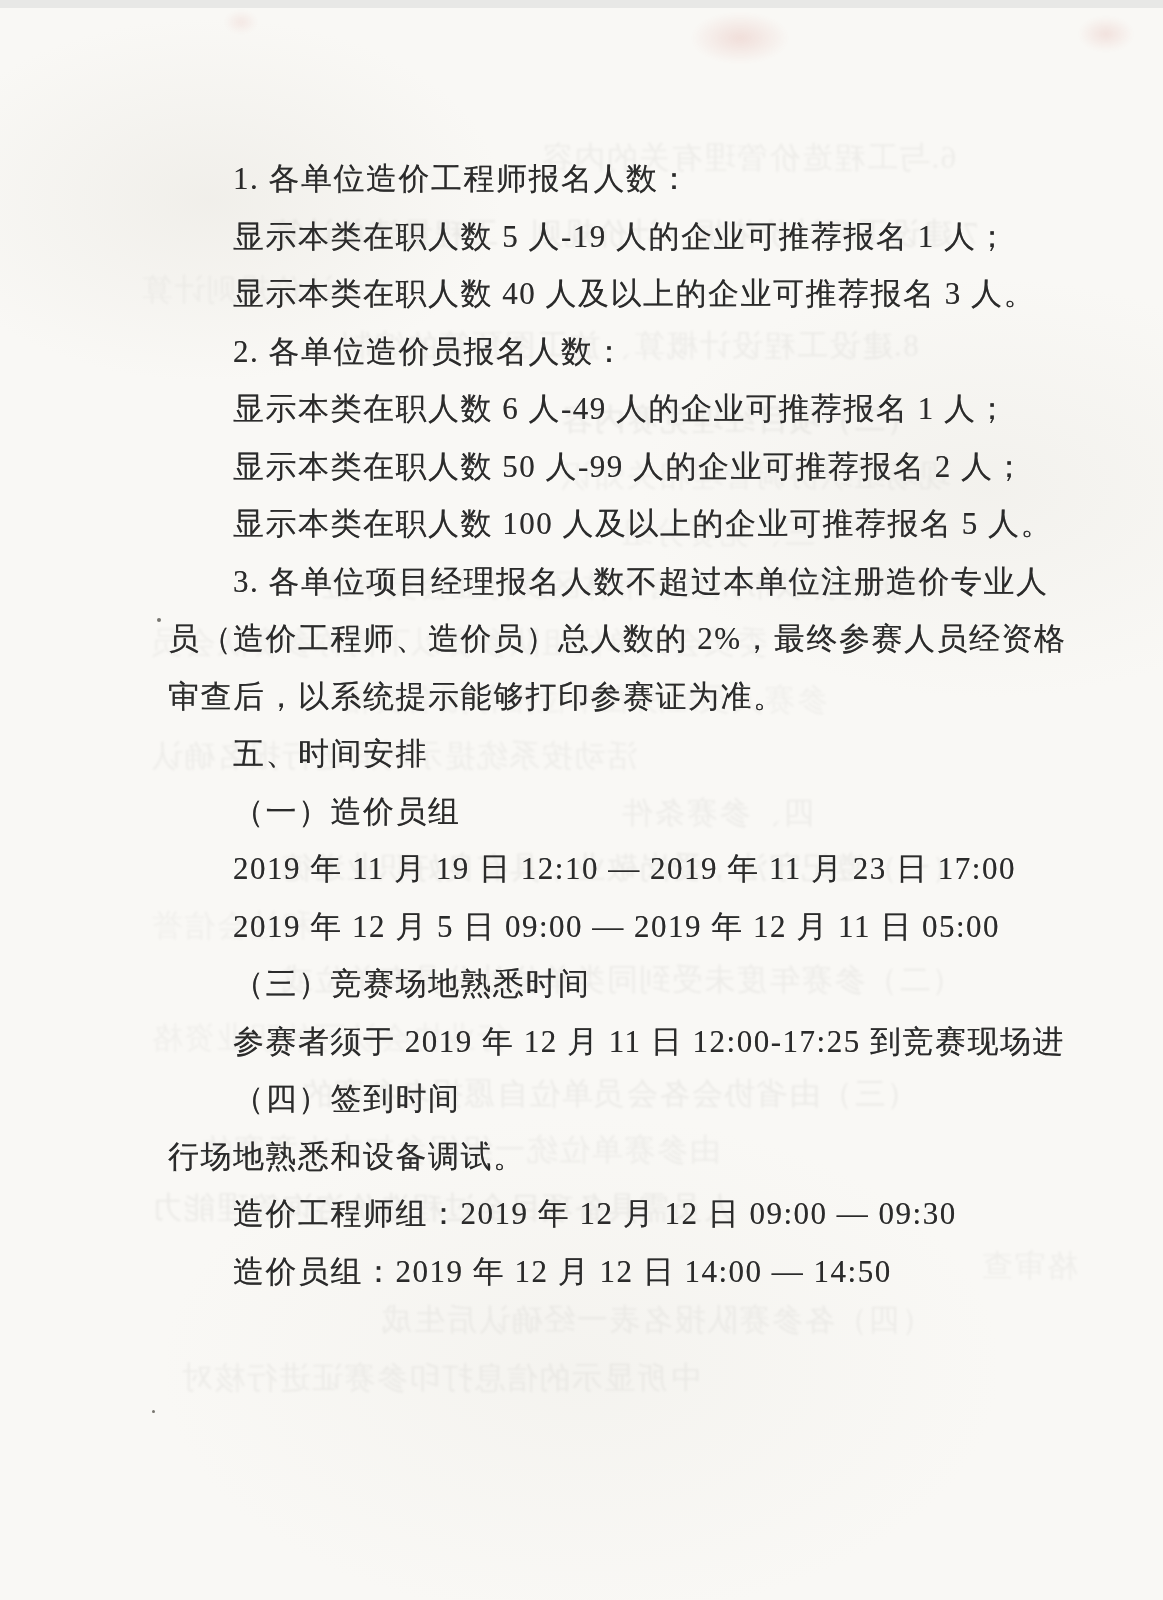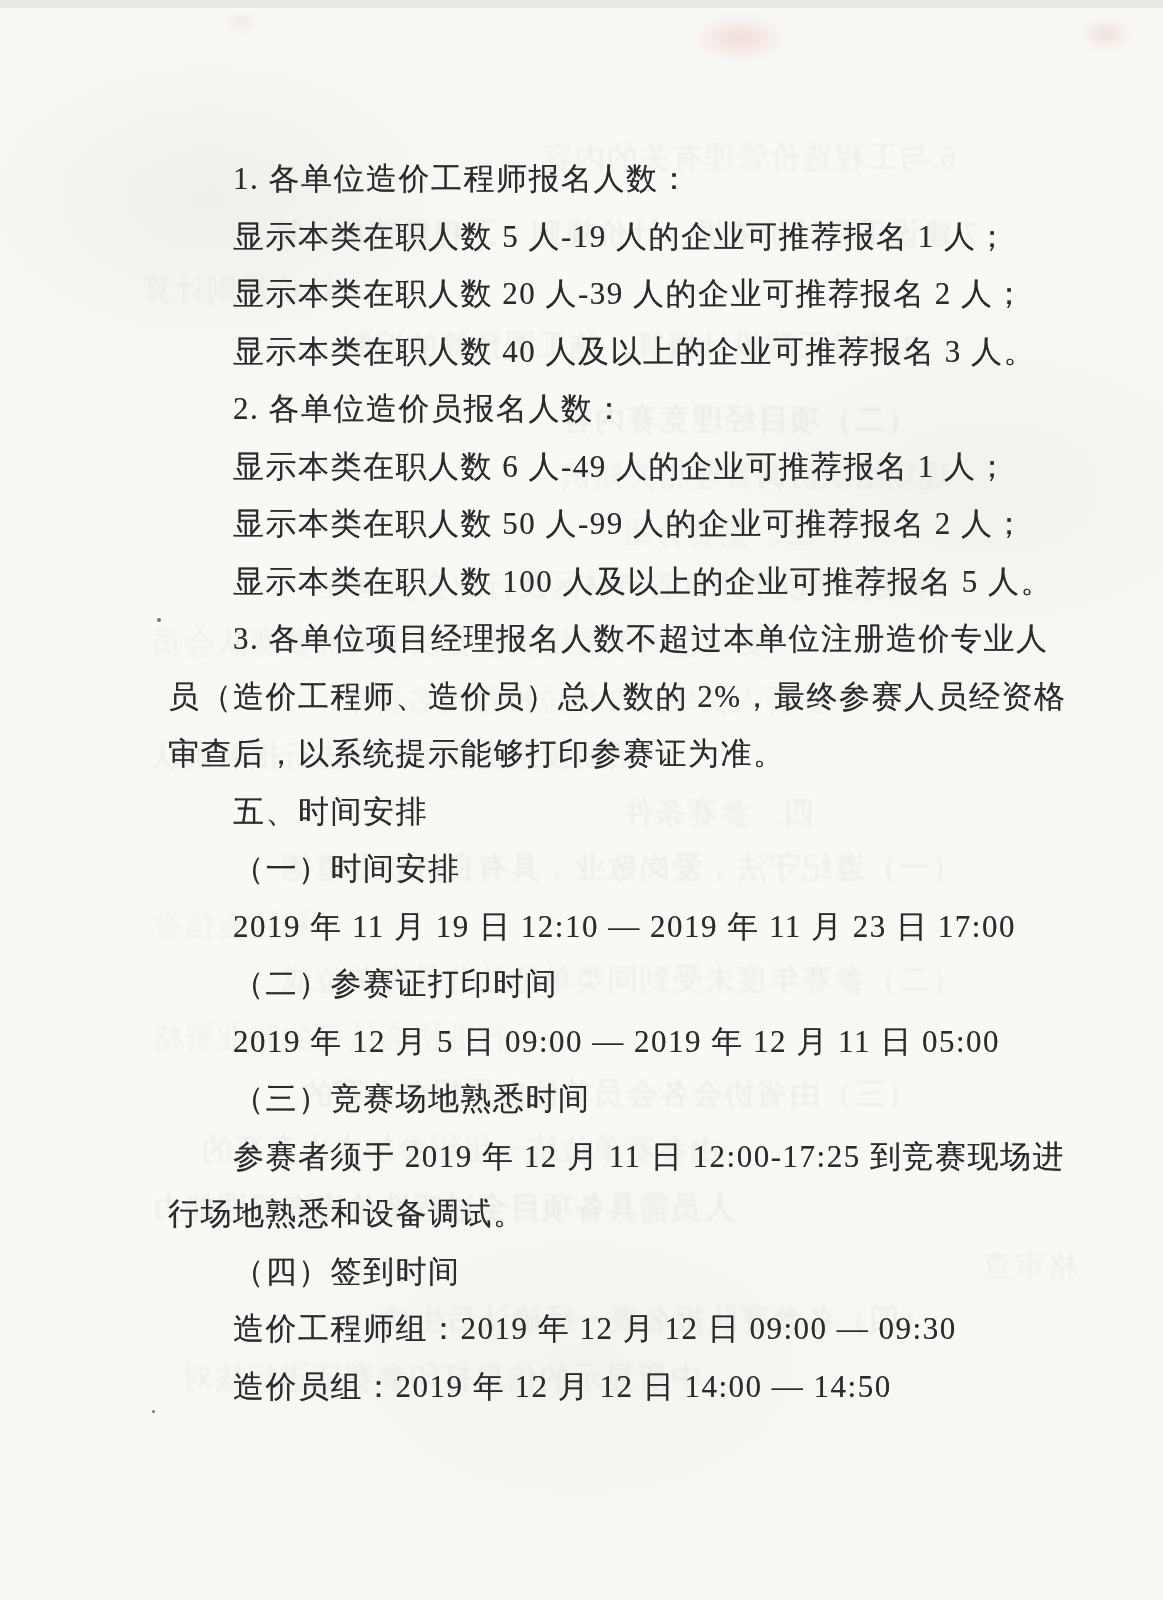--- a/index.html
+++ b/index.html
@@ -77,34 +77,32 @@
       <div class="ghost-line" style="top: 1350px; left: 180px; opacity: 0.1; color: rgb(142, 141, 136);">中所显示的信息打印参赛证进行核对</div>
       <div class="red-mark" style="top: 4px; left: 690px; width: 100px; height: 52px; opacity: 0.16; background: radial-gradient(rgb(196, 87, 75) 0%, rgba(196, 87, 75, 0) 70%);"></div>
       <div class="red-mark" style="top: 8px; left: 1078px; width: 56px; height: 36px; opacity: 0.14; background: radial-gradient(rgb(196, 87, 75) 0%, rgba(196, 87, 75, 0) 70%);"></div>
       <div class="red-mark" style="top: 2px; left: 224px; width: 34px; height: 24px; opacity: 0.1; background: radial-gradient(rgb(196, 87, 75) 0%, rgba(196, 87, 75, 0) 70%);"></div>
       <div class="speck" style="top: 610px; left: 157px; width: 4px; height: 4px;"></div>
       <div class="speck" style="top: 1402px; left: 152px; width: 3px; height: 3px;"></div>
     </div>
   <div class="doc" id="doc-body" style="color: rgb(43, 43, 43);">
       <div class="line indent">1. 各单位造价工程师报名人数：</div>
       <div class="line indent">显示本类在职人数 5 人-19 人的企业可推荐报名 1 人；</div>
-      <div class="line indent">显示本类在职人数 20 人-39 人的企业可推荐报名 2 人；</div>
       <div class="line indent">显示本类在职人数 40 人及以上的企业可推荐报名 3 人。</div>
       <div class="line indent">2. 各单位造价员报名人数：</div>
       <div class="line indent">显示本类在职人数 6 人-49 人的企业可推荐报名 1 人；</div>
       <div class="line indent">显示本类在职人数 50 人-99 人的企业可推荐报名 2 人；</div>
       <div class="line indent">显示本类在职人数 100 人及以上的企业可推荐报名 5 人。</div>
       <div class="line indent">3. 各单位项目经理报名人数不超过本单位注册造价专业人</div>
       <div class="line">员（造价工程师、造价员）总人数的 2%，最终参赛人员经资格</div>
       <div class="line">审查后，以系统提示能够打印参赛证为准。</div>
       <div class="line indent">五、时间安排</div>
-      <div class="line indent">（一）时间安排</div>
+      <div class="line indent">（一）造价员组</div>
       <div class="line indent">2019 年 11 月 19 日 12:10 — 2019 年 11 月 23 日 17:00</div>
-      <div class="line indent">（二）参赛证打印时间</div>
       <div class="line indent">2019 年 12 月 5 日 09:00 — 2019 年 12 月 11 日 05:00</div>
       <div class="line indent">（三）竞赛场地熟悉时间</div>
       <div class="line indent">参赛者须于 2019 年 12 月 11 日 12:00-17:25 到竞赛现场进</div>
+      <div class="line indent">（四）签到时间</div>
       <div class="line">行场地熟悉和设备调试。</div>
-      <div class="line indent">（四）签到时间</div>
       <div class="line indent">造价工程师组：2019 年 12 月 12 日 09:00 — 09:30</div>
       <div class="line indent">造价员组：2019 年 12 月 12 日 14:00 — 14:50</div>
     </div>
 </div>
 
 </body></html>

